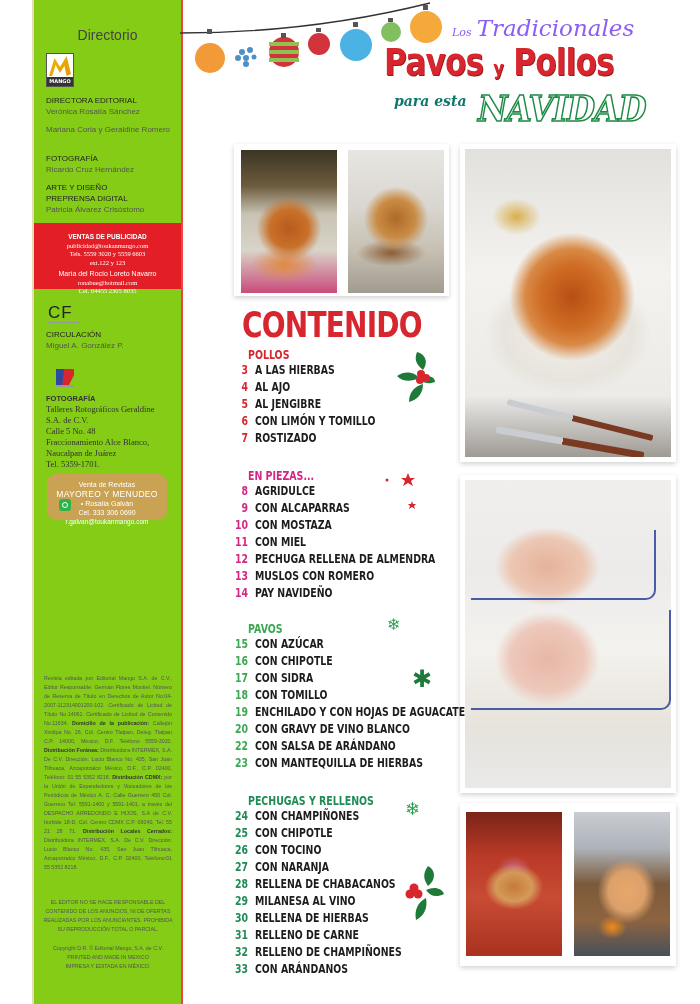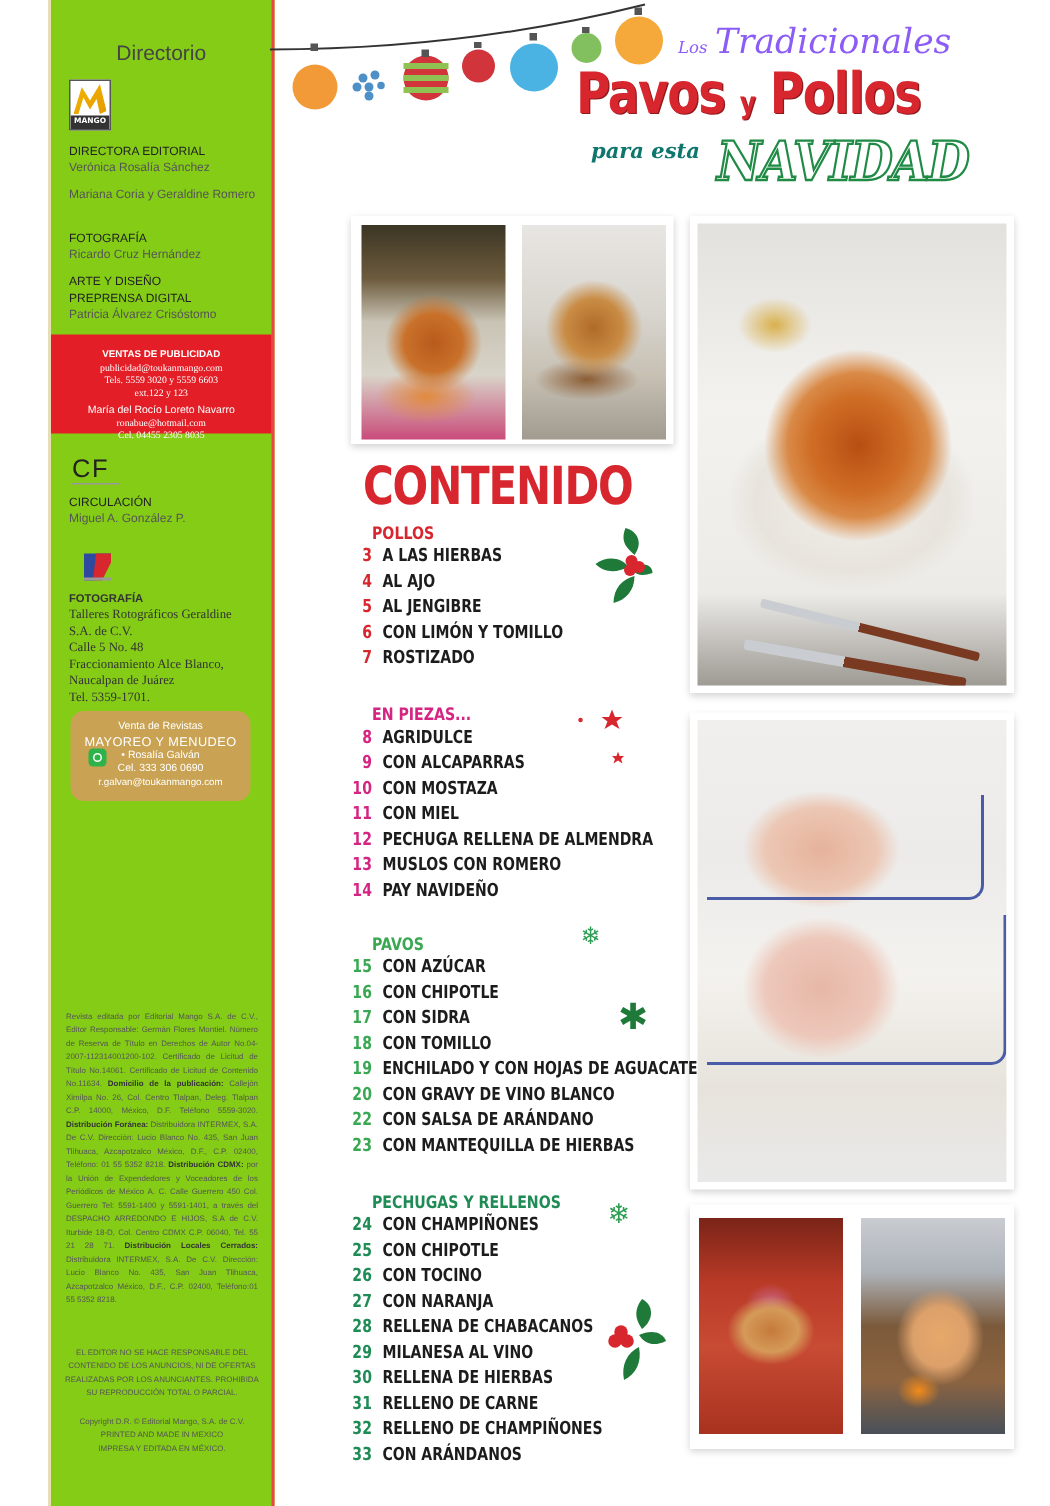--- a/index.html
+++ b/index.html
@@ -32,21 +32,21 @@
   .ventas-box .gap { height: 3px; }
   .ventas-box .rep { font-family: "Liberation Sans", sans-serif; font-size: 7px; }
 
   .cf-logo { position: absolute; left: 14px; top: 303px; font-size: 17px; font-weight: normal; letter-spacing: 1px; color: #222; }
   .cf-sub { position: absolute; left: 14px; top: 322px; width: 32px; height: 1px; background: #999; }
 
   .imp-logo { position: absolute; left: 20px; top: 367px; width: 22px; height: 22px; }
   .imp-text { position: absolute; left: 12px; top: 393px; font-family: "Liberation Serif", serif; font-size: 8.5px; line-height: 11px; color: #333; }
   .imp-text .hd { font-family: "Liberation Sans", sans-serif; font-size: 7.5px; font-weight: bold; color: #333; }
 
-  .gold-box { position: absolute; left: 13px; top: 474px; width: 120px; height: 60px; background: #c9a353;
+  .gold-box { position: absolute; left: 13px; top: 474px; width: 120px; height: 46px; background: #c9a353;
     border-radius: 9px; color: #fff; font-size: 7px; line-height: 9px; text-align: center; padding-top: 6px; }
   .gold-box .big { font-size: 8.5px; letter-spacing: 0.3px; line-height: 10px; }
   .gold-box .wa-row { position: relative; }
   .wa-icon { position: absolute; left: 12px; top: 0; width: 12px; height: 12px; background: #2eb34a; border-radius: 3px; }
   .wa-icon:after { content: ""; position: absolute; left: 3px; top: 3px; width: 4px; height: 4px; border: 1.2px solid #fff; border-radius: 50%; }
   .gold-box .email { font-size: 6.5px; }
 
   .red-box { position: absolute; left: 0; top: 546px; width: 147px; height: 75px; background: #e31e26;
     color: #fff; text-align: center; padding-top: 5px; }
   .red-box .msg { font-size: 9px; line-height: 11px; }

